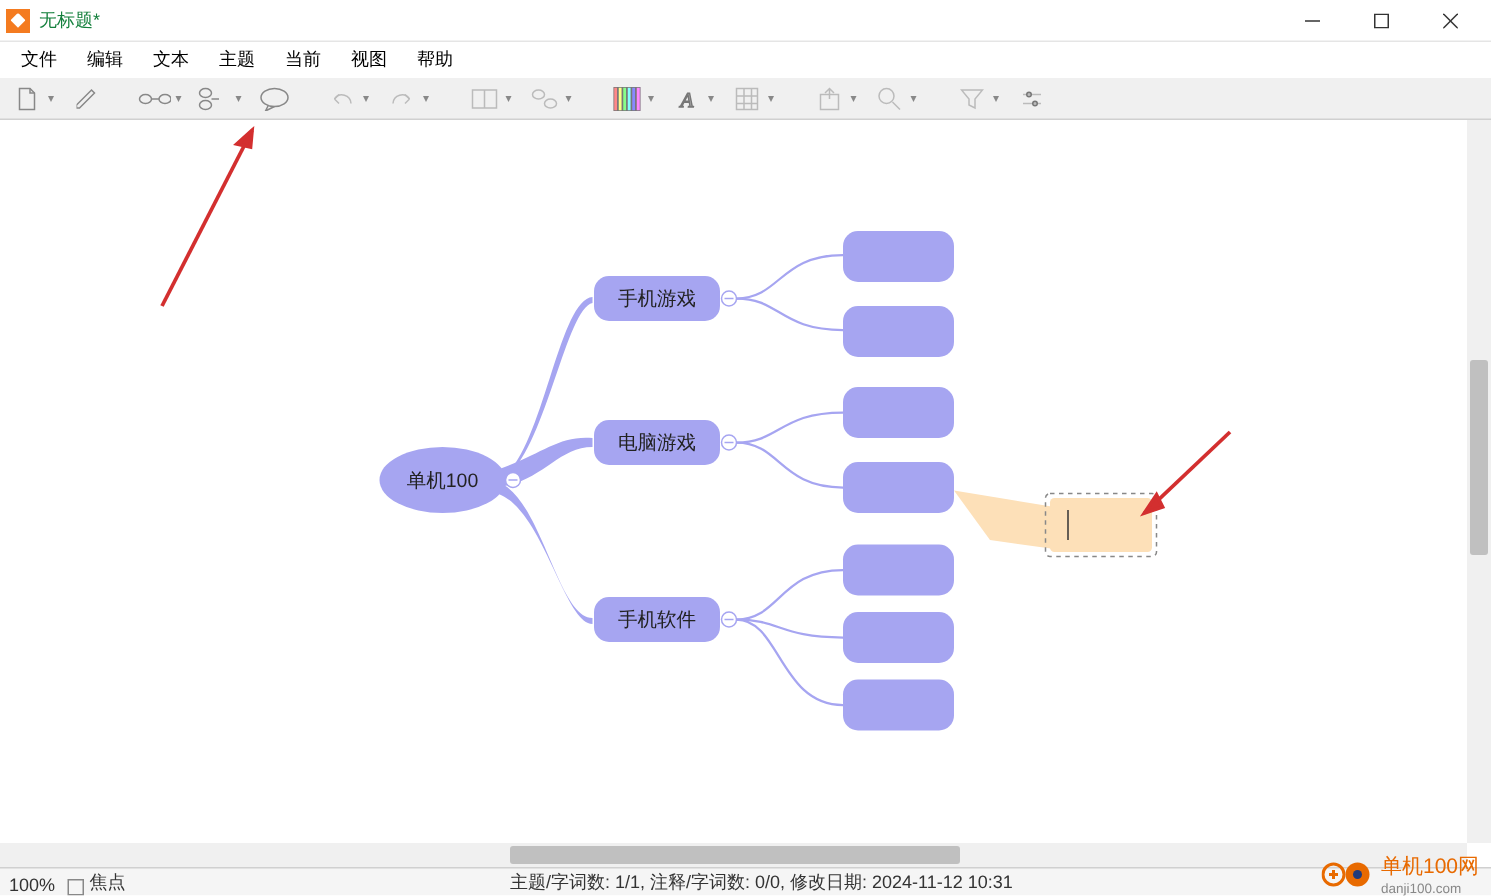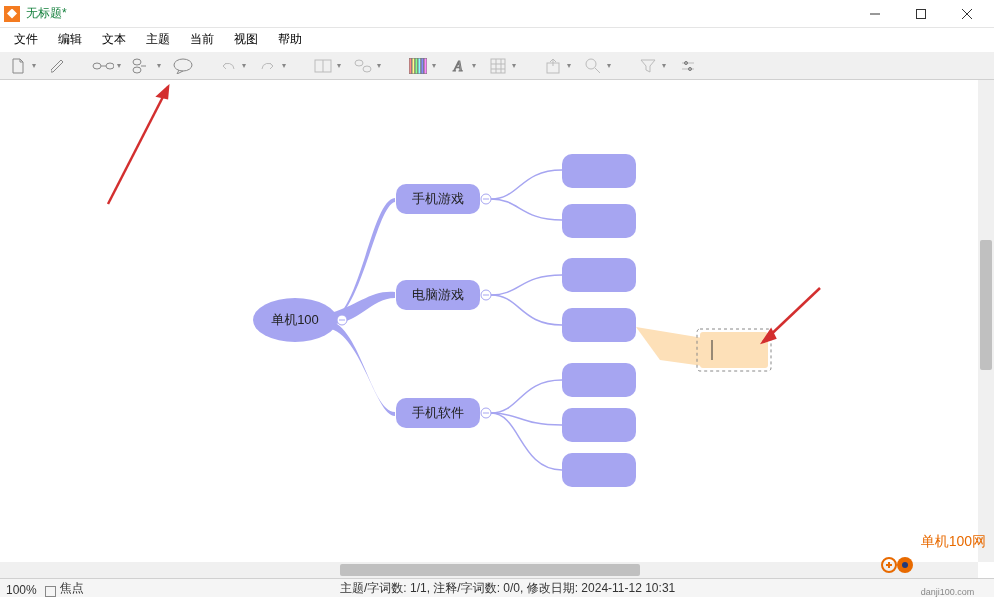--- a/index.html
+++ b/index.html
@@ -184,21 +184,20 @@
     }
     .watermark .wm-text {
       font-size: 14px;
       font-weight: normal;
       color: #e86a00;
     }
     .watermark .wm-sub {
       font-size: 9px;
       color: #888;
       display: block;
-      margin-top: 36px;
     }
   </style>
 </head>
 <body>
 
 <div class="titlebar">
   <span class="app-icon"></span>
   <span class="title-text">无标题*</span>
   <div class="window-controls">
     <div class="win-btn">

